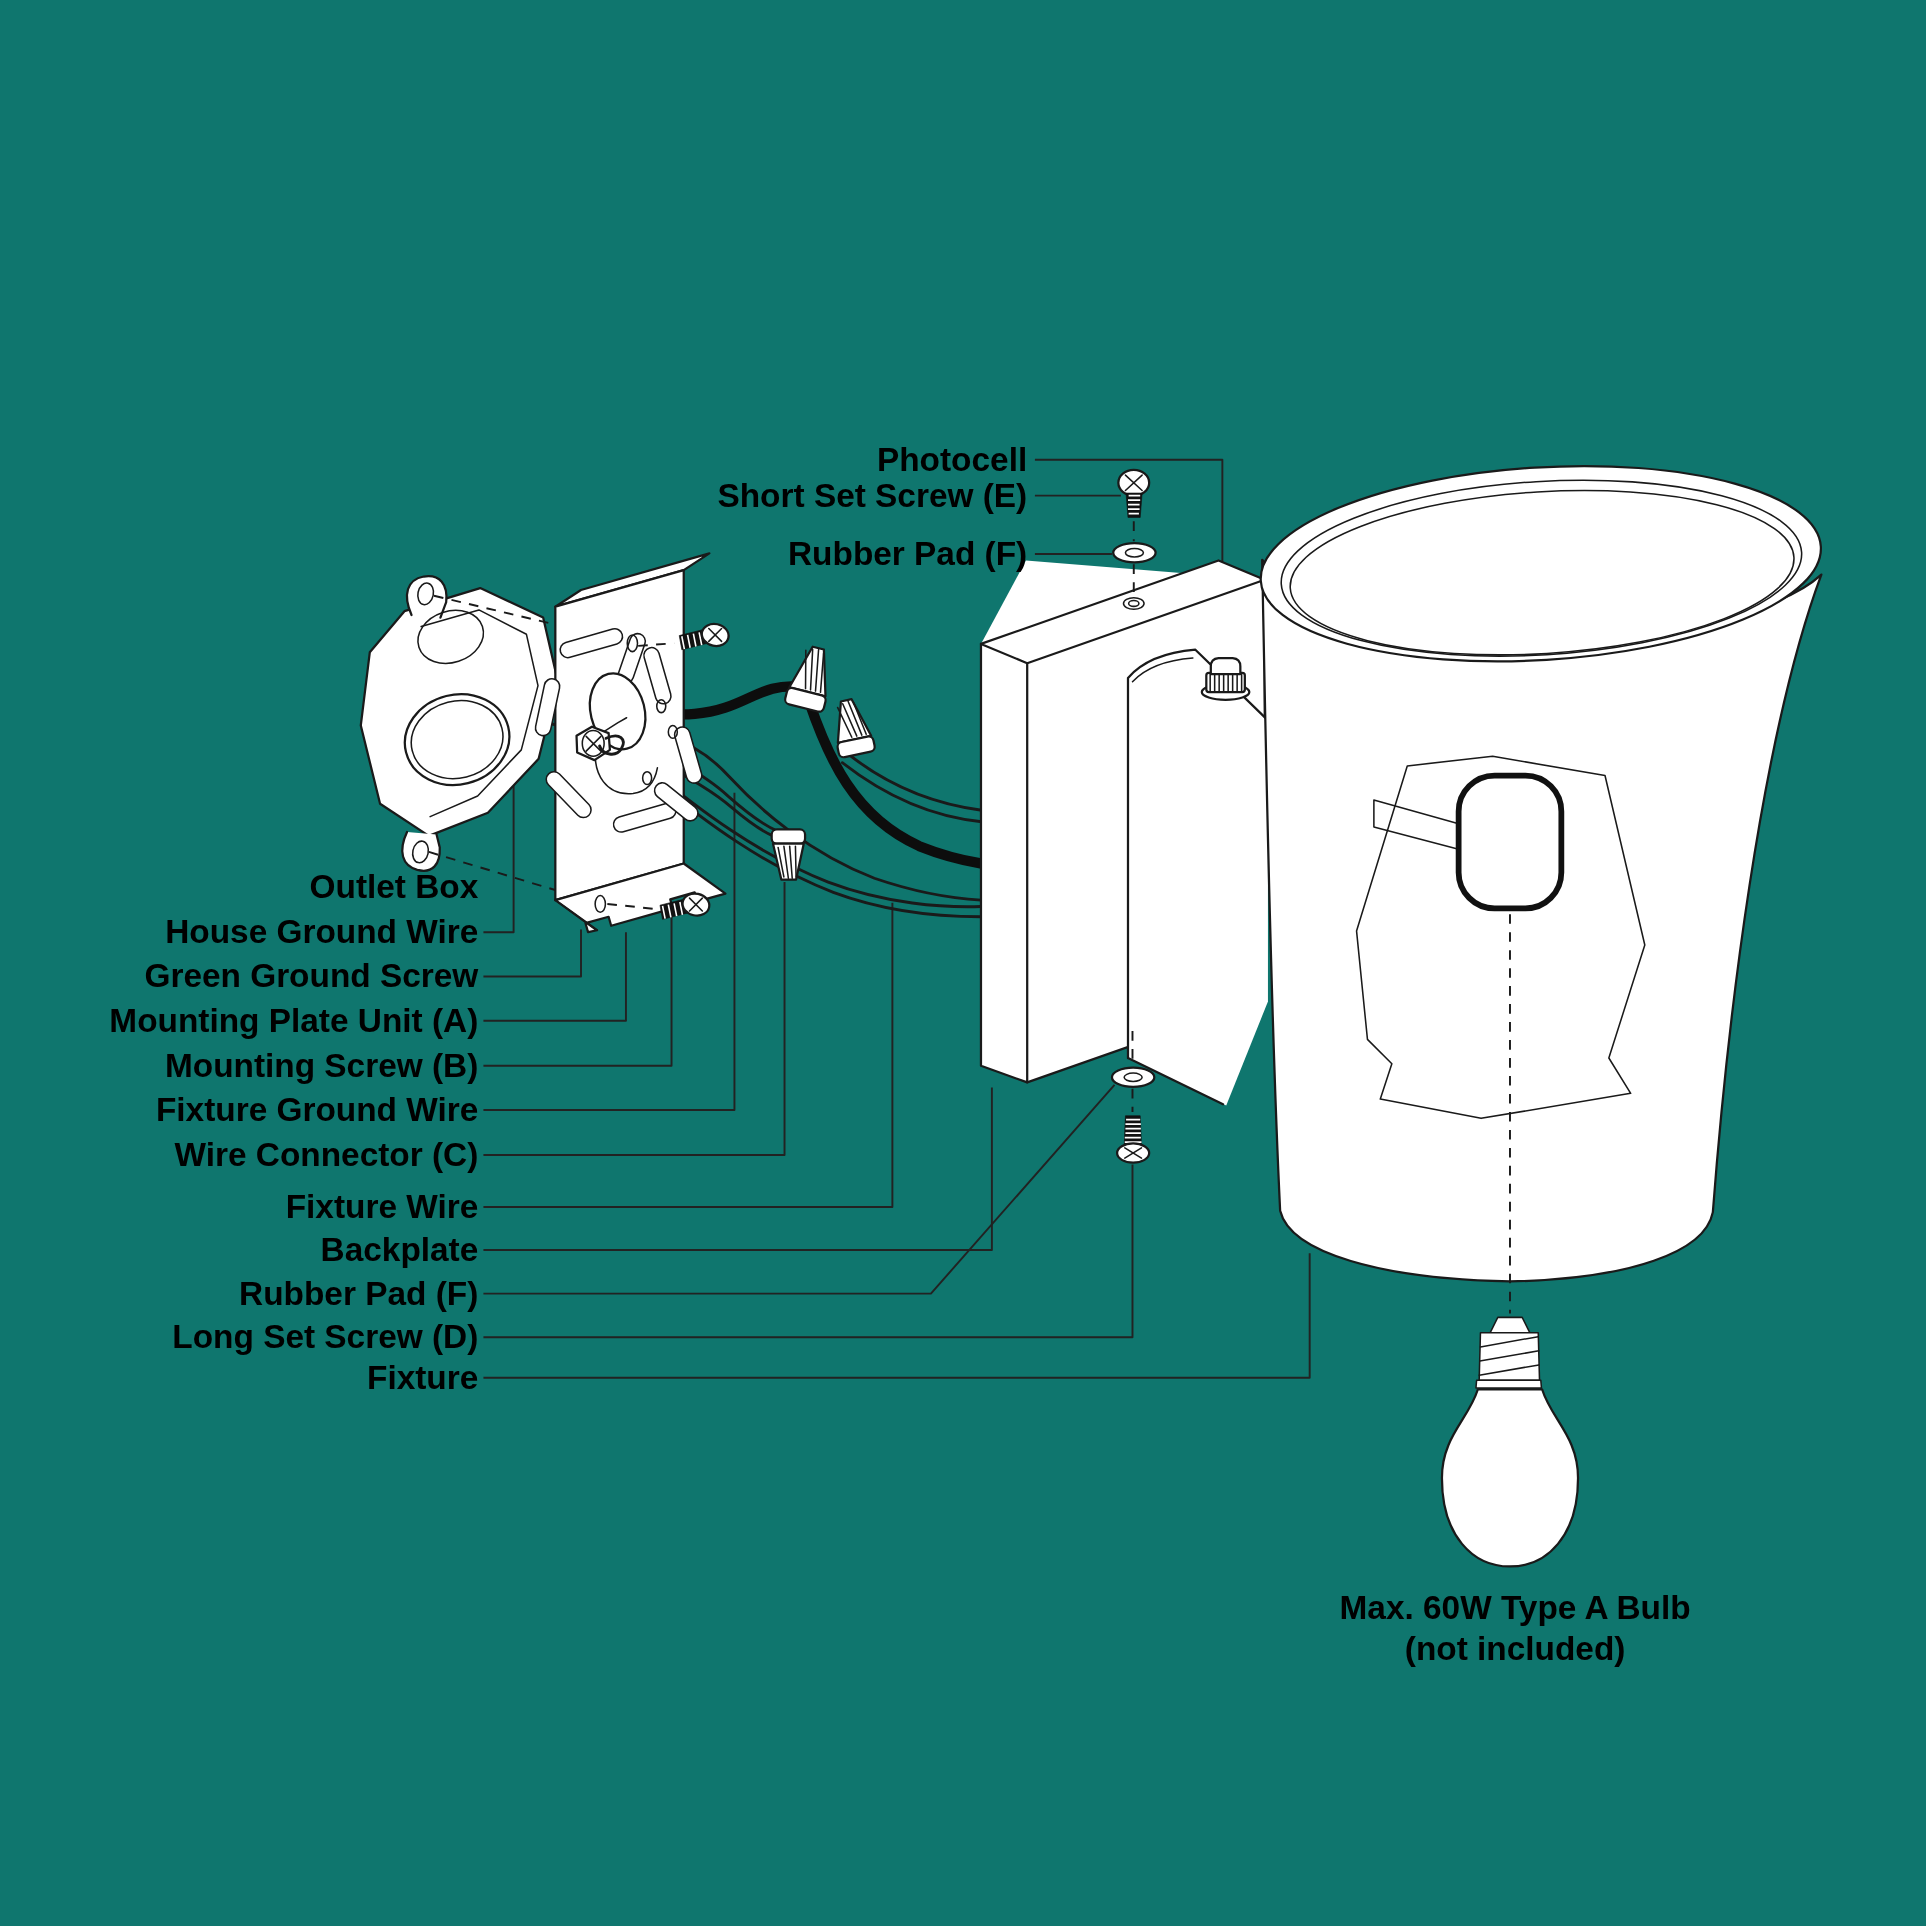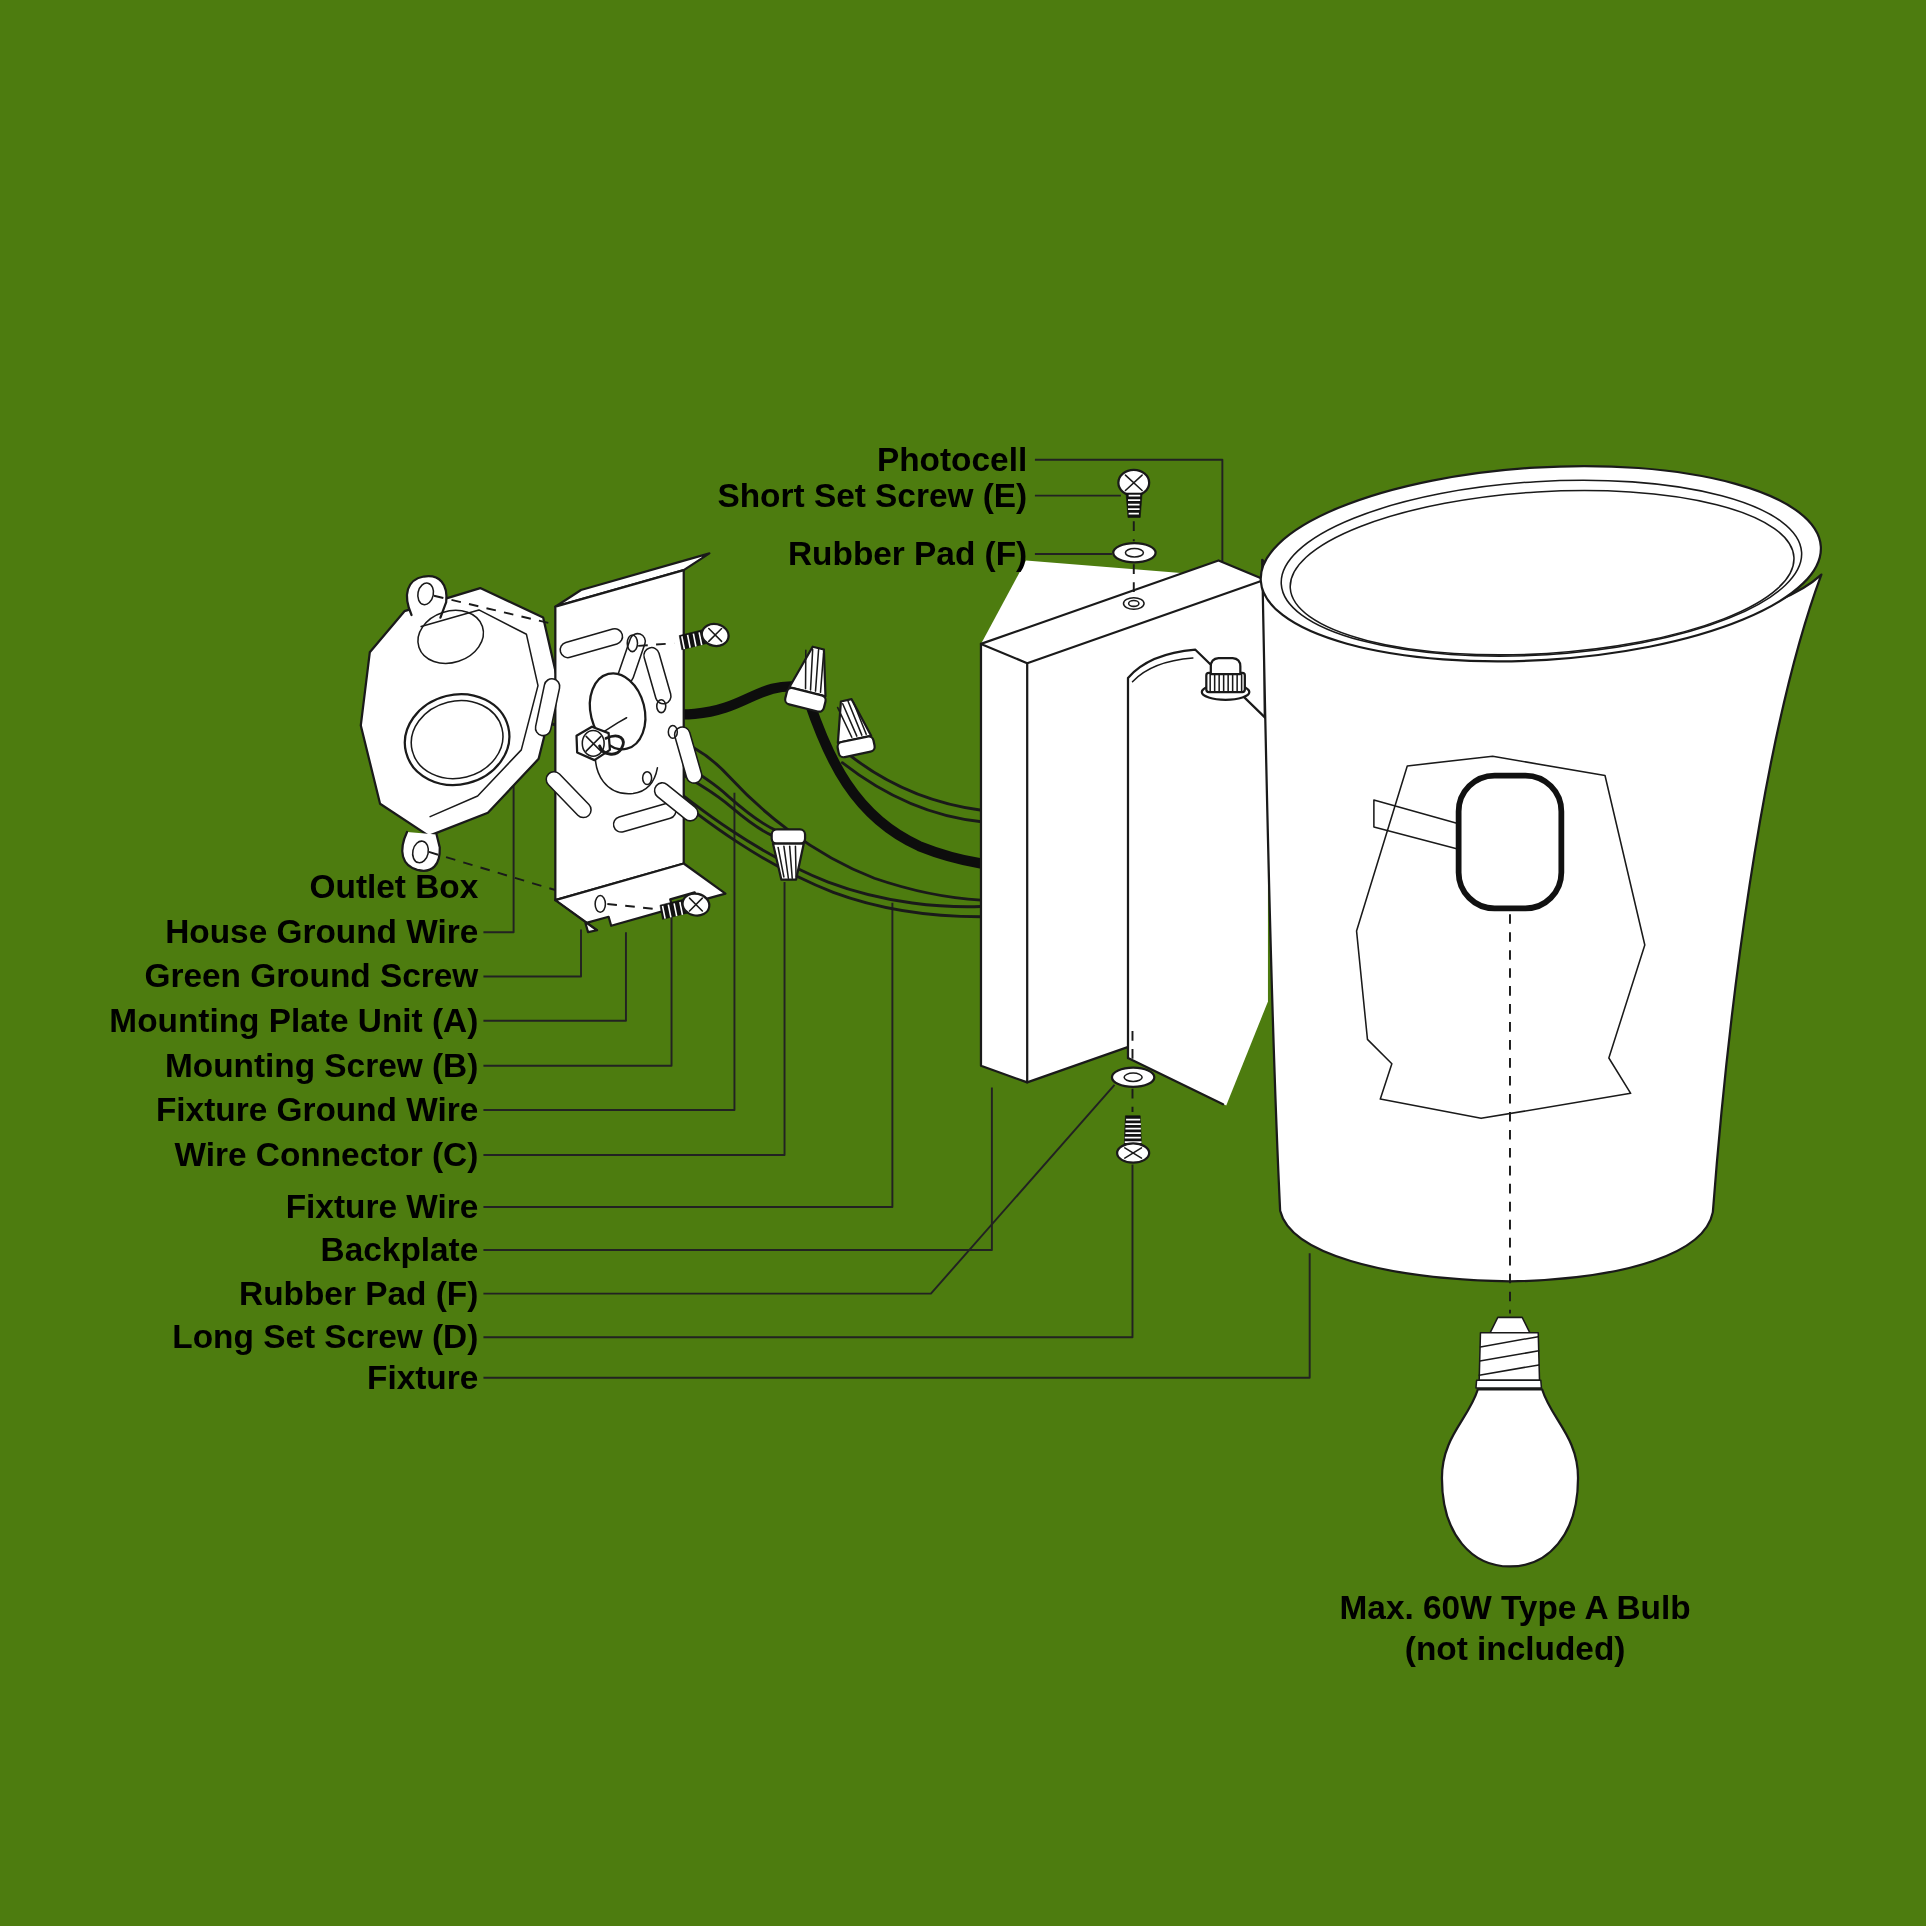--- a/index.html
+++ b/index.html
@@ -4,21 +4,21 @@
 <style>
   html, body {
     margin: 0;
     padding: 0;
     background: #ffffff;
   }
   .sheet {
     position: relative;
     width: 1926px;
     height: 1926px;
-    background: #4d7c0f;
+    background: #0f766e;
     font-family: "Liberation Sans", sans-serif;
     text-decoration: underline;
   }
   svg { display: block; }
   .lbl {
     font-family: "Liberation Sans", "DejaVu Sans", sans-serif;
     font-size: 52px;
     font-weight: 700;
     fill: #000000;
   }

